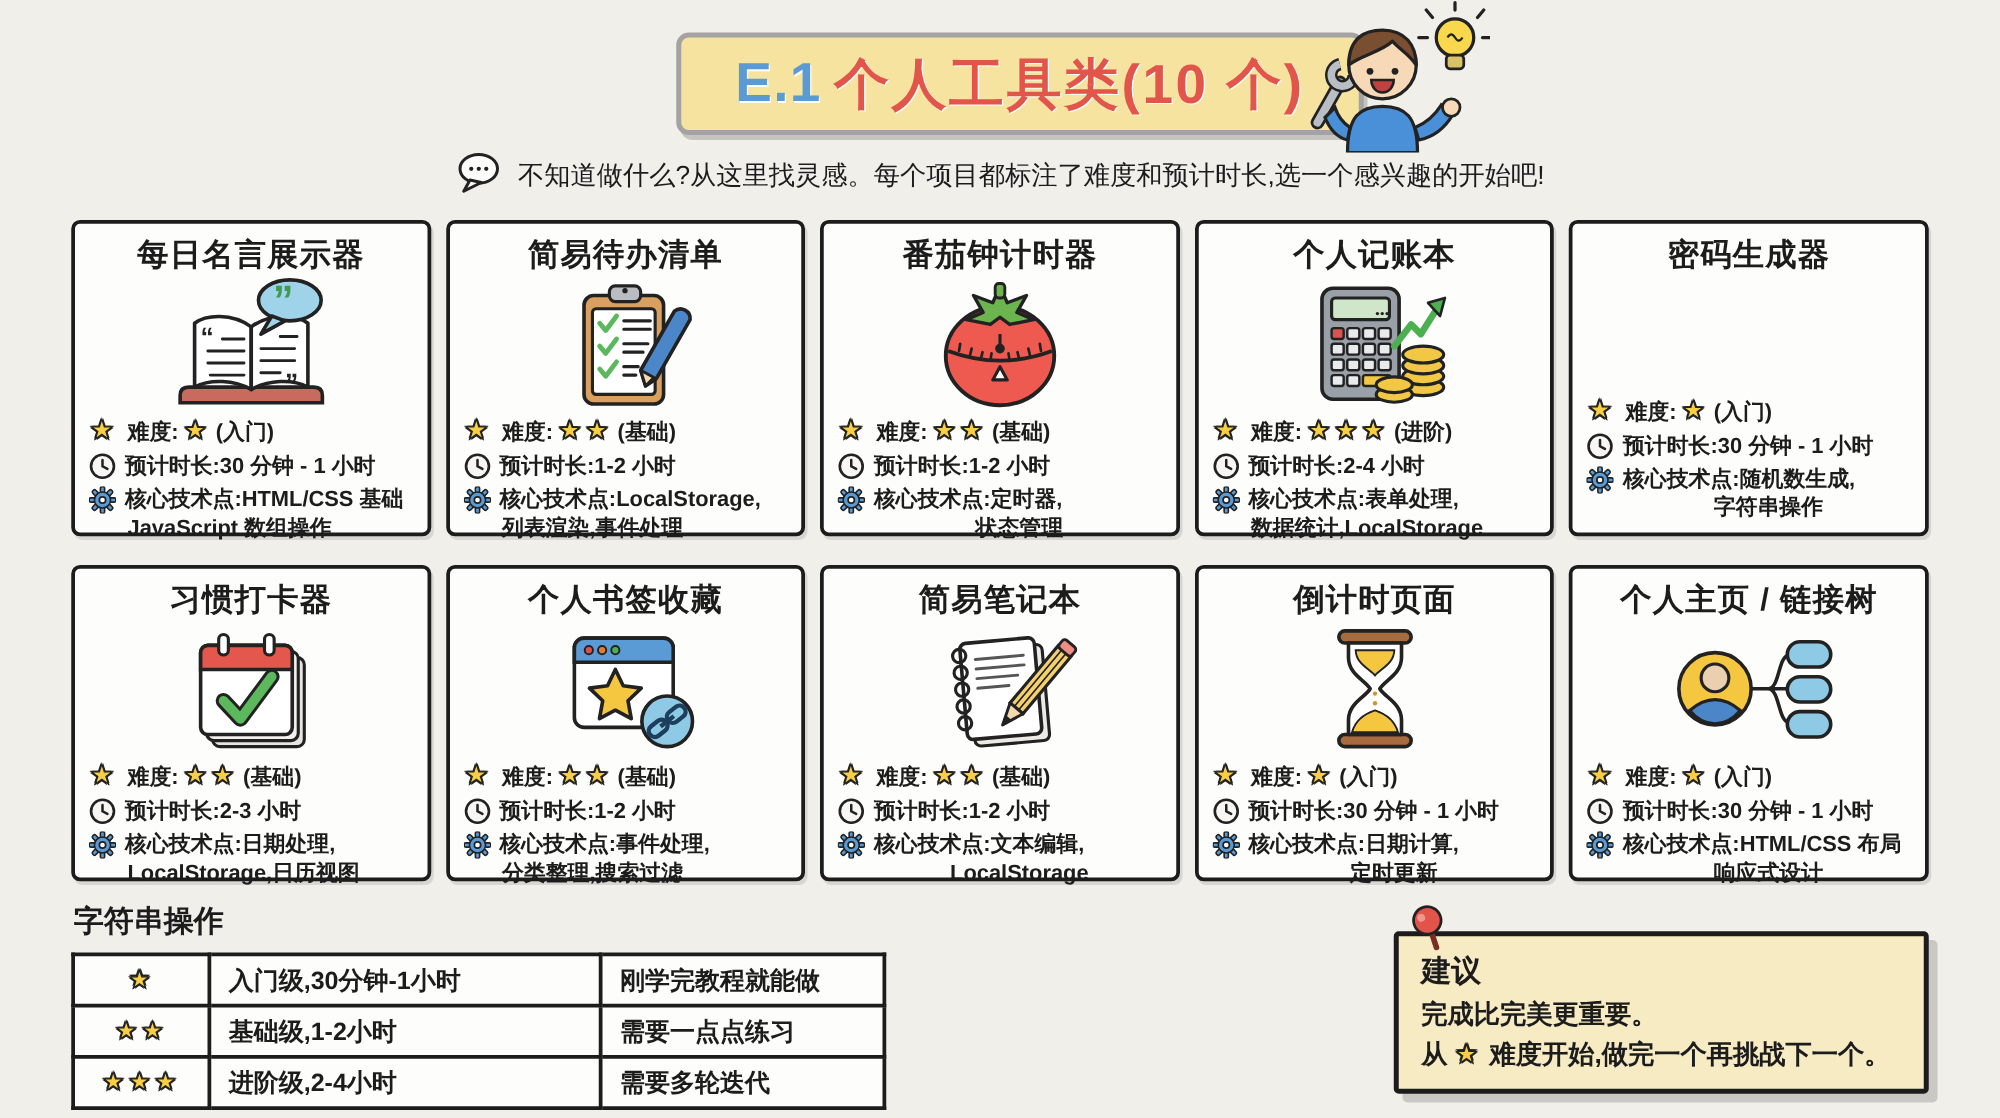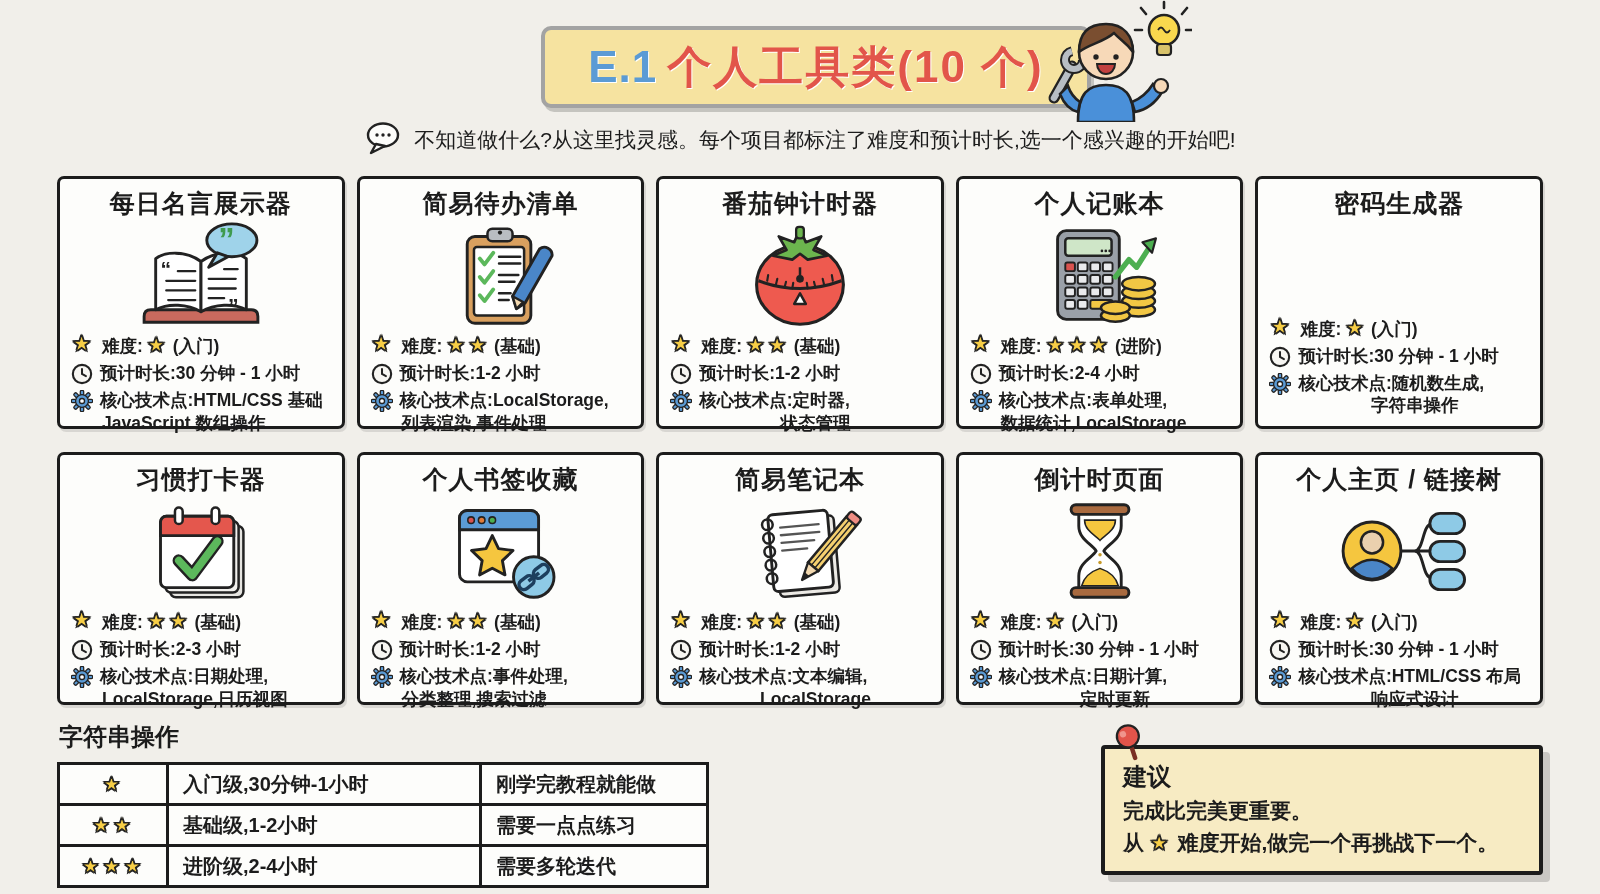--- a/index.html
+++ b/index.html
@@ -42,21 +42,21 @@
   
   .bottom{display:flex;justify-content:space-between;align-items:flex-start;margin:16px 57px 0 57px;}
   .legend-title{font-size:24px;font-weight:800;margin:0 0 9px 2px;}
   table.legend{border-collapse:collapse;background:#fdfdfb;}
   table.legend td{border:3px solid #1c1c1c;font-size:20px;font-weight:800;padding:4px 14px;height:30px;}
   td.c-stars{width:78px;text-align:center;}
   td.c-desc{width:282px;}
   td.c-note{width:196px;}
 
   .tip-box{position:relative;width:398px;background:#f7ebc3;border:4px solid #1c1c1c;border-radius:4px;
-           padding:12px 18px 14px 18px;margin-top:24px;box-shadow:7px 7px 0 rgba(0,0,0,.16);}
+           padding:12px 4px 14px 18px;margin-top:24px;box-shadow:7px 7px 0 rgba(0,0,0,.16);}
   .tip-title{font-size:24px;font-weight:800;}
   .tip-line{font-size:21px;font-weight:800;margin-top:4px;}
   .pushpin{position:absolute;left:6px;top:-26px;}
 </style>
 </head>
 <body>
 
 <svg width="0" height="0" style="position:absolute">
   <defs>
     <symbol id="sym-clock" viewBox="0 0 24 24">

